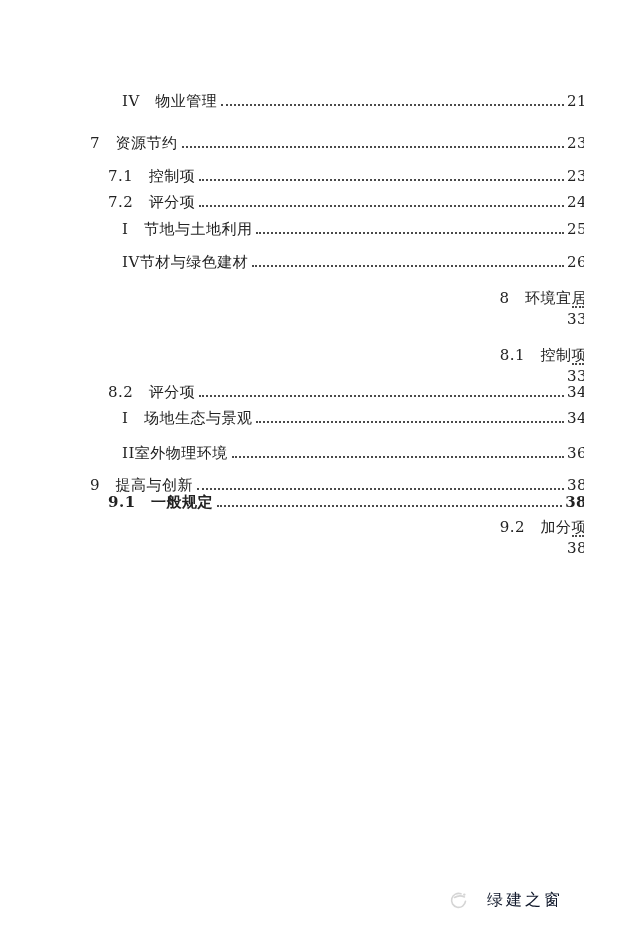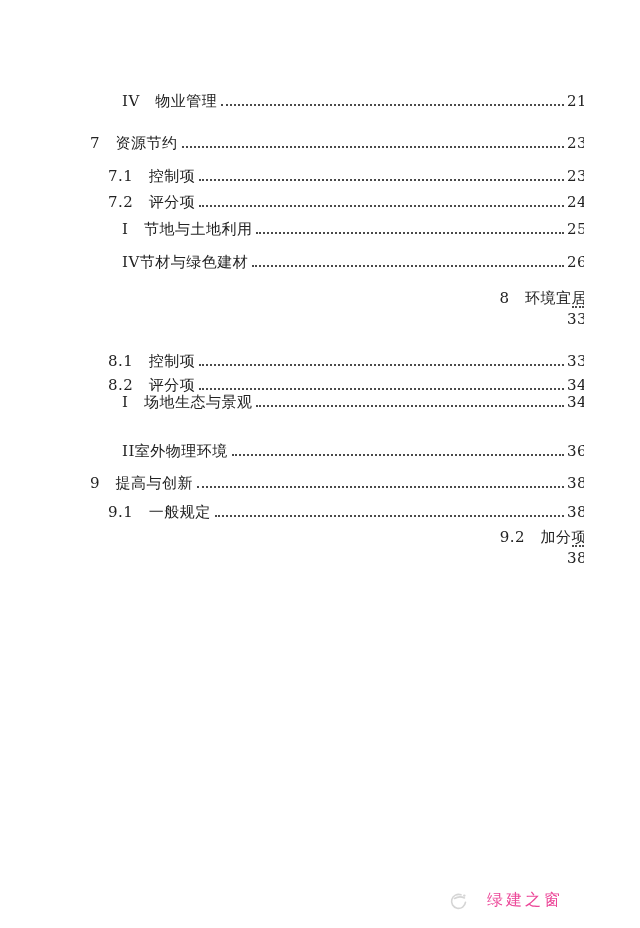--- a/index.html
+++ b/index.html
@@ -35,23 +35,23 @@
   .row .pnum { letter-spacing: 0.5px; }
   .ind0 { padding-left: 0; }
   .ind1 { padding-left: 14px; }
   .ind2 { padding-left: 32px; }
   .ind3 { padding-left: 46px; }
   .watermark {
     position: absolute;
     right: 21px;
     bottom: 17px;
     display: flex;
-    align-items: flex-end;
+    align-items: flex-start;
     gap: 18px;
-    color: #ec4899;
+    color: #0f172a;
     font-size: 16px;
     letter-spacing: 3px;
     font-family: "DejaVu Sans", "Liberation Sans", sans-serif;
   }
   .watermark svg { display: block; }
 </style>
 </head>
 <body>
 
 <div class="canvas">
@@ -85,46 +85,46 @@
       <div class="row ind3" style="margin-top: 17px;">
       <span class="label">IV节材与绿色建材</span>
       <span class="leader"></span>
       <span class="pnum">26</span>
     </div>
       <div class="row ind1" style="margin-top: 20px; flex-direction: column;">
       <span class="label">8　环境宜居</span>
       <span class="leader"></span>
       <span class="pnum">33</span>
     </div>
-      <div class="row ind2" style="margin-top: 26px;">
+      <div class="row ind2" style="margin-top: 20px; flex-direction: column;">
       <span class="label">8.1　控制项</span>
       <span class="leader"></span>
       <span class="pnum">33</span>
     </div>
-      <div class="row ind2" style="margin-top: 8px;">
+      <div class="row ind2" style="margin-top: 0;">
       <span class="label">8.2　评分项</span>
       <span class="leader"></span>
       <span class="pnum">34</span>
     </div>
-      <div class="row ind3" style="margin-top: 1px;">
+      <div class="row ind3" style="margin-top: 10px;">
       <span class="label">I　场地生态与景观</span>
       <span class="leader"></span>
       <span class="pnum">34</span>
     </div>
-      <div class="row ind3" style="margin-top: 33px;">
+      <div class="row ind3" style="margin-top: 19px;">
       <span class="label">II室外物理环境</span>
       <span class="leader"></span>
       <span class="pnum">36</span>
     </div>
       <div class="row ind1" style="margin-top: 16px;">
       <span class="label">9　提高与创新</span>
       <span class="leader"></span>
       <span class="pnum">38</span>
     </div>
-      <div class="row ind2" style="margin-top: 13px;">
+      <div class="row ind2" style="margin-top: 1px; font-weight: bold;">
       <span class="label">9.1　一般规定</span>
       <span class="leader"></span>
       <span class="pnum">38</span>
     </div>
       <div class="row ind2" style="margin-top: 9px; flex-direction: column;">
       <span class="label">9.2　加分项</span>
       <span class="leader"></span>
       <span class="pnum">38</span>
     </div>
     </main>

